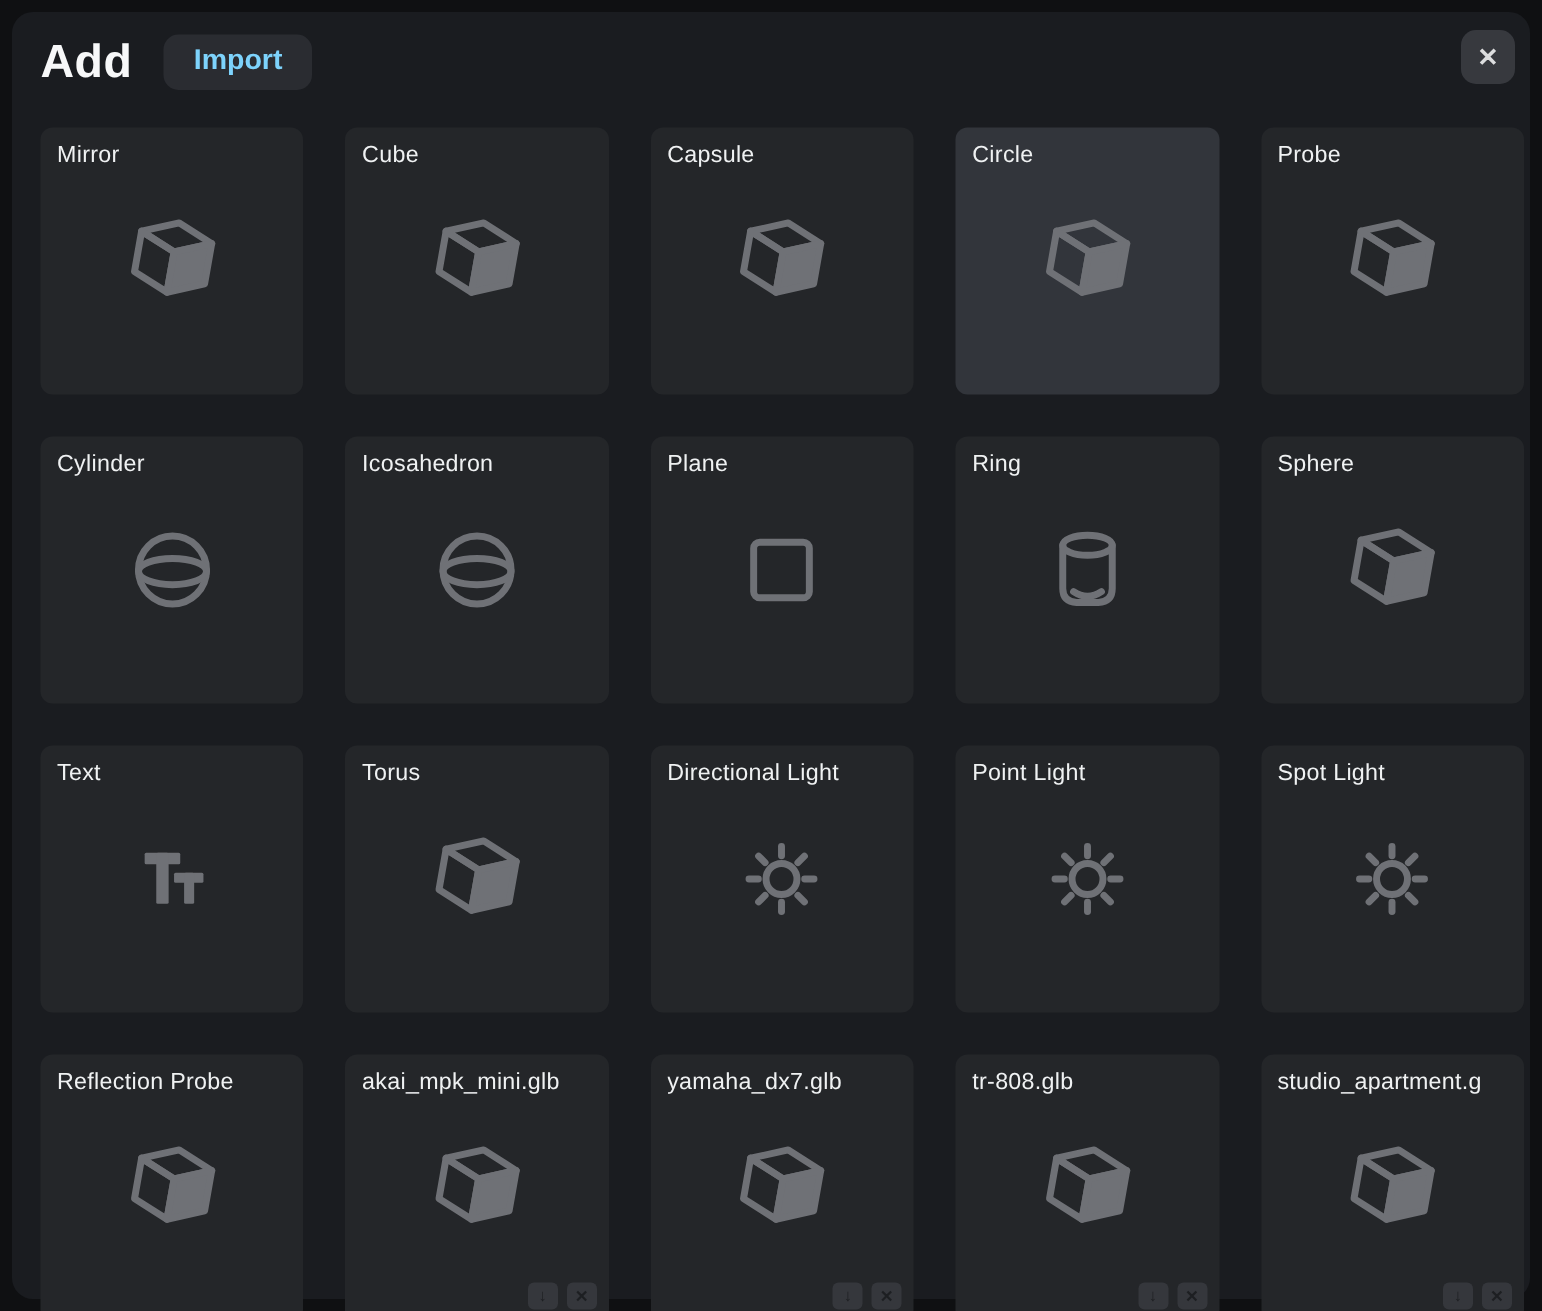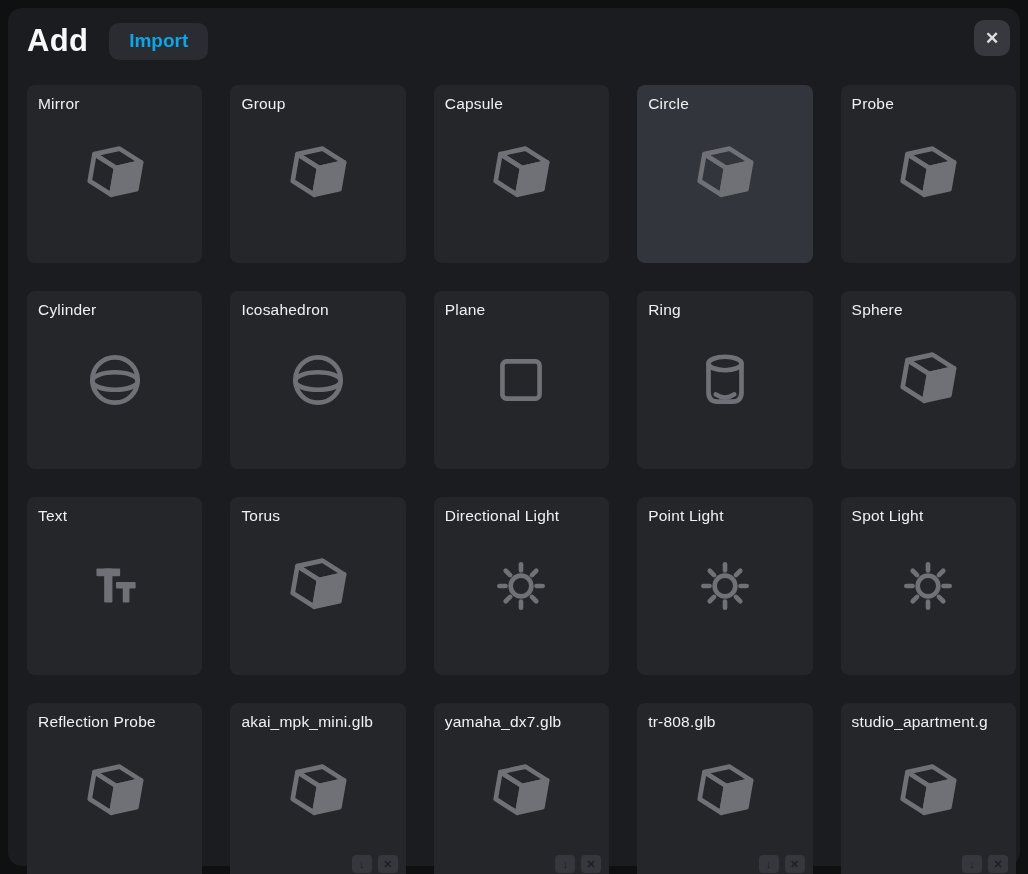--- a/index.html
+++ b/index.html
@@ -19,21 +19,21 @@
     box-sizing: border-box;
     padding: 13px 4px 0 19px;
   }
   .header { display: flex; align-items: center; height: 40px; }
   .title {
     font-size: 31px; font-weight: bold;
     color: #f7f8f9; letter-spacing: 0.3px;
   }
   .import-btn {
     margin-left: 21px;
-    background: #2a2c31; color: #0ea5e9;
+    background: #2a2c31; color: #7dd3fc;
     font-family: inherit; font-weight: bold; font-size: 19px;
     padding: 7px 20px 8px 20px;
     border: none; border-radius: 10px; cursor: pointer;
   }
   .close-btn {
     position: absolute; top: 12px; right: 10px;
     width: 36px; height: 36px;
     background: #37393e; color: #dcddde;
     border: none; border-radius: 10px;
     font-size: 17px; font-weight: bold;
@@ -101,21 +101,21 @@
           <path d="M32 7 L55 16.5 L32 26 L9 16.5 Z"></path>
           <path d="M9 16.5 L9 43 L32 52.5 L32 26 Z"></path>
           <path d="M55 16.5 L55 43 L32 52.5 L32 26 Z" fill="#6f7176"></path>
         </g>
       </svg>
 
     </span>
 
   </div>
       <div class="card">
-    <div class="card-label">Group</div>
+    <div class="card-label">Cube</div>
     <span class="card-icon">
       <svg viewBox="0 0 64 64" fill="none">
         <g transform="rotate(10 32 32)" stroke="#6f7176" stroke-width="4.5" stroke-linejoin="round">
           <path d="M32 7 L55 16.5 L32 26 L9 16.5 Z"></path>
           <path d="M9 16.5 L9 43 L32 52.5 L32 26 Z"></path>
           <path d="M55 16.5 L55 43 L32 52.5 L32 26 Z" fill="#6f7176"></path>
         </g>
       </svg>
 
     </span>

